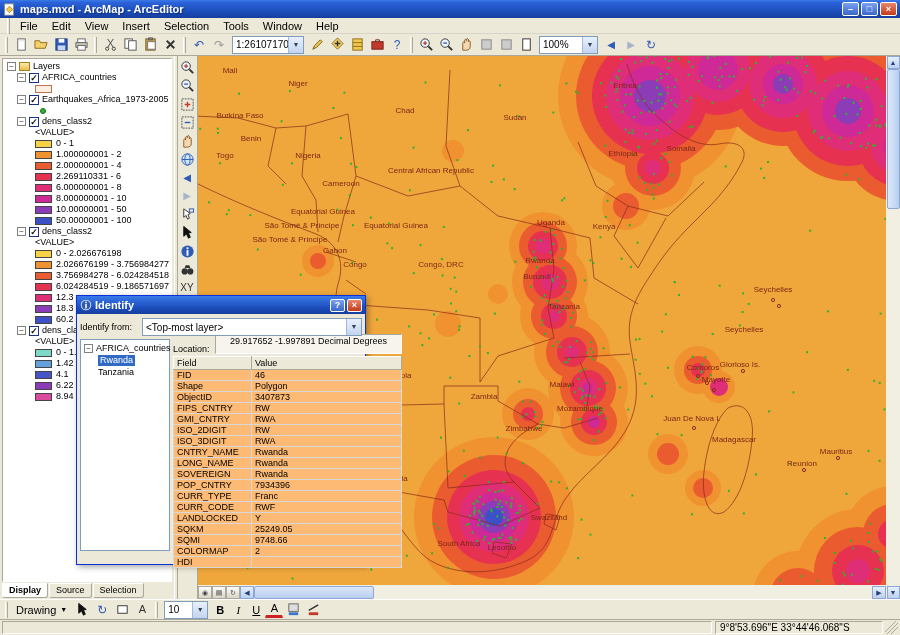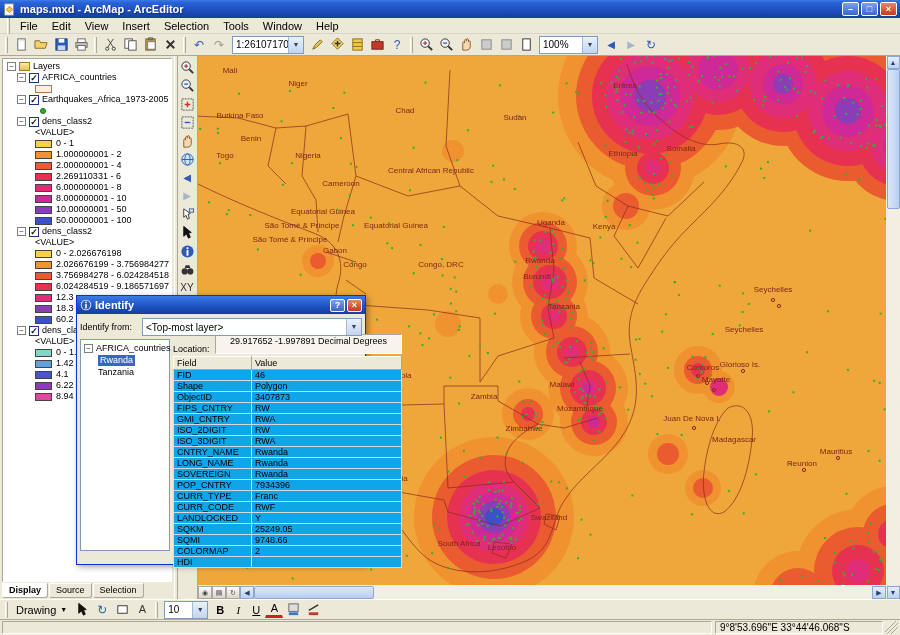--- a/index.html
+++ b/index.html
@@ -111,21 +111,21 @@
   .dlg-tree .trow { height:12px; }
   .dlg-tree .sel { background:#316AC5; color:#fff; padding:0 2px; }
   .dlg-right { flex:1; }
   .loc-row { display:flex; align-items:flex-end; height:15px; }
   .loc-row .lbl { width:42px; }
   .loc-box { flex:1; height:20px; border:1px solid; border-color:#ACA899 #fff #fff #ACA899;
     background:#F6F4EC; padding:0 14px; line-height:13px; white-space:nowrap; overflow:hidden;margin-top:8px; }
   .idtable { border-collapse:collapse; width:100%; margin-top:2px; table-layout:fixed; }
   .idtable th { background:#ECE9D8; border:1px solid; border-color:#fff #ACA899 #ACA899 #fff;
     font-weight:normal; text-align:left; font-size:9px; height:13px; padding:0 3px; }
-  .idtable td { background:#0ea5e9; border:1px solid #D8D8D8; font-size:9px; height:10px; line-height:10px;
+  .idtable td { background:#fdba74; border:1px solid #D8D8D8; font-size:9px; height:10px; line-height:10px;
     padding:0 3px; white-space:nowrap; overflow:hidden; }
   .idtable .c0 { width:78px;margin-top:40px; }
   .dlg-status { position:absolute; left:3px; right:3px; bottom:2px; height:13px; font-size:9px;
     line-height:13px; }
   .dlg-btn { width:15px; height:13px; margin-left:2px; border:1px solid #fff; border-radius:2px;
     background:linear-gradient(180deg,#7AA2EE,#3A66C8); color:#fff; font-size:9px; line-height:11px;
     text-align:center; font-weight:bold; flex:none; }
   .dlg-btn.close { background:linear-gradient(180deg,#E8876B,#C43A1C); }
 </style>
 </head>

